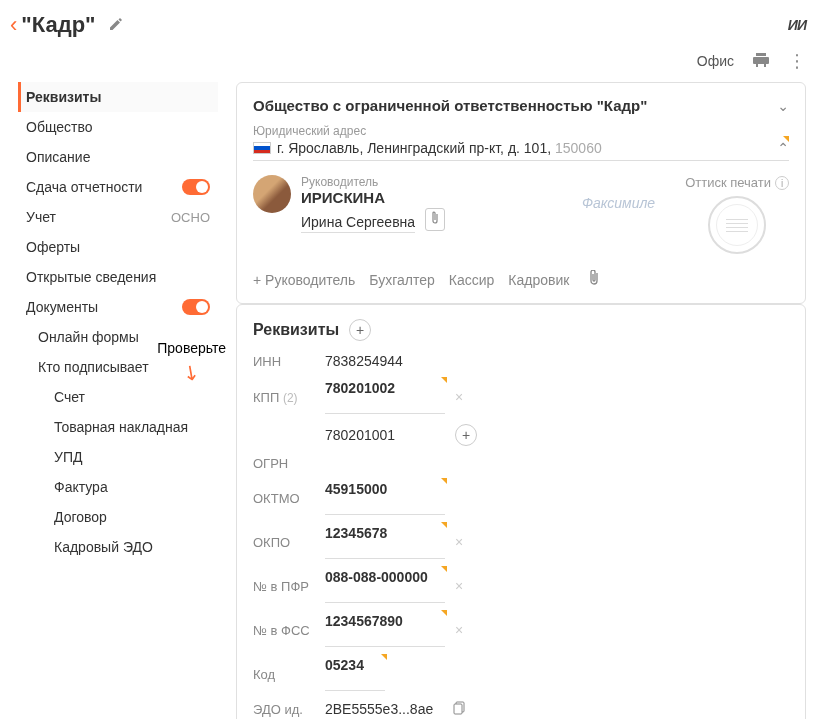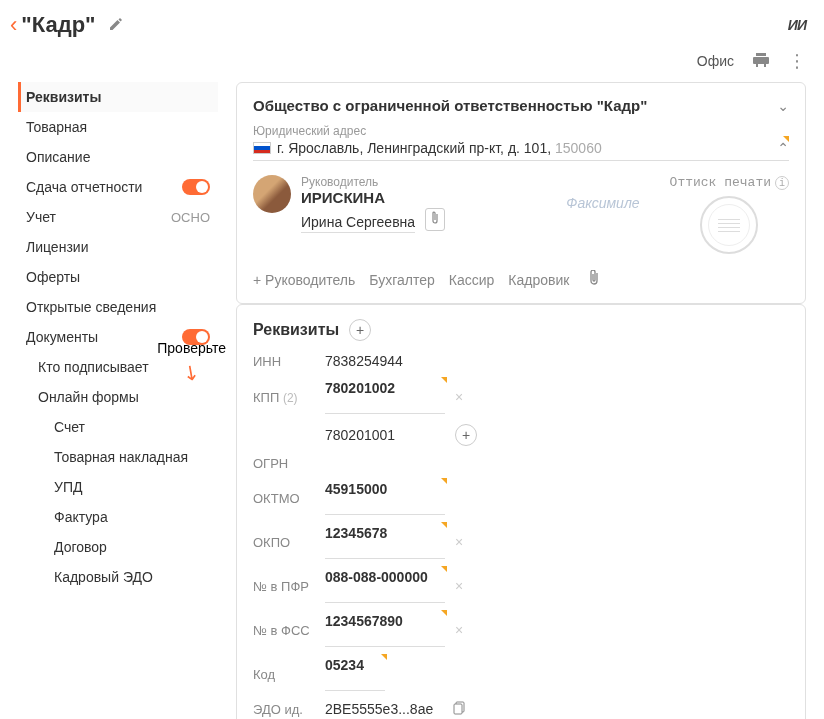--- a/index.html
+++ b/index.html
@@ -40,21 +40,21 @@
 .chevron-up { margin-left: auto; color: #888; cursor: pointer; }
 .leader-row { display: flex; align-items: flex-start; gap: 10px; margin-top: 14px; }
 .avatar { width: 38px; height: 38px; border-radius: 50%; background: linear-gradient(135deg, #d4a574 40%, #8b5a3c 60%); background-size: cover; }
 .leader-info { flex: 1; }
 .leader-label { color: #999; font-size: 12px; }
 .leader-last { font-weight: 700; text-transform: uppercase; font-size: 15px; }
 .leader-first { font-size: 14px; margin-top: 8px; border-bottom: 1px solid #ddd; padding-bottom: 2px; display: inline-block; }
 .facsimile { color: #b8c5d6; font-style: italic; font-size: 14px; margin-left: 20px; position: relative; top: 20px; }
 .clip-icon { color: #888; margin-left: 6px; }
 .stamp-block { text-align: center; margin-left: 20px; }
-.stamp-label { color: #999; font-size: 13px; display: flex; align-items: center; gap: 4px; font-family: Liberation Mono, monospace; }
+.stamp-label { color: #999; font-size: 13px; display: flex; align-items: center; gap: 4px; }
 .info-circle { display: inline-block; width: 14px; height: 14px; border: 1px solid #ccc; border-radius: 50%; font-size: 10px; line-height: 13px; text-align: center; color: #aaa; }
 .stamp { width: 58px; height: 58px; border: 2px solid #ddd; border-radius: 50%; margin: 6px auto 0; position: relative; }
 .stamp::before { content: ''; position: absolute; inset: 6px; border: 1px solid #eee; border-radius: 50%; }
 .stamp-lines { position: absolute; inset: 16px; display: flex; flex-direction: column; gap: 3px; justify-content: center; }
 .stamp-lines span { height: 1px; background: #ddd; }
 .roles-row { display: flex; align-items: center; gap: 14px; margin-top: 16px; color: #888; font-size: 14px; }
 .plus-role { color: #888; cursor: pointer; }
 .role-link { cursor: pointer; }
 .section-title-row { display: flex; align-items: center; gap: 10px; margin-bottom: 12px; }
 .section-title { font-weight: 700; font-size: 16px; }
@@ -95,51 +95,48 @@
   <span class="more-icon" style="font-size:18px;">⋮</span>
 </div>
 
 <div class="layout">
   <div class="sidebar">
     <div id="sidebar-items">
         <div class="sidebar-item active">
           <span>Реквизиты</span>
         </div>
         <div class="sidebar-item">
-          <span>Товарная</span>
+          <span>Общество</span>
         </div>
         <div class="sidebar-item">
           <span>Описание</span>
         </div>
         <div class="sidebar-item">
           <span>Сдача отчетности</span>
           <span class="toggle"></span>
         </div>
         <div class="sidebar-item">
           <span>Учет</span>
           <span class="badge-text">ОСНО</span>
         </div>
         <div class="sidebar-item">
-          <span>Лицензии</span>
-        </div>
-        <div class="sidebar-item">
           <span>Оферты</span>
         </div>
         <div class="sidebar-item">
           <span>Открытые сведения</span>
         </div>
         <div class="sidebar-item">
           <span>Документы</span>
           <span class="toggle"></span>
         </div>
         <div class="sidebar-item sub">
+          <span>Онлайн формы</span>
+        </div>
+        <div class="sidebar-item sub">
           <span>Кто подписывает</span>
-        </div>
-        <div class="sidebar-item sub">
-          <span>Онлайн формы</span>
         </div>
         <div class="sidebar-item sub2">
           <span>Счет</span>
         </div>
         <div class="sidebar-item sub2">
           <span>Товарная накладная</span>
         </div>
         <div class="sidebar-item sub2">
           <span>УПД</span>
         </div>

